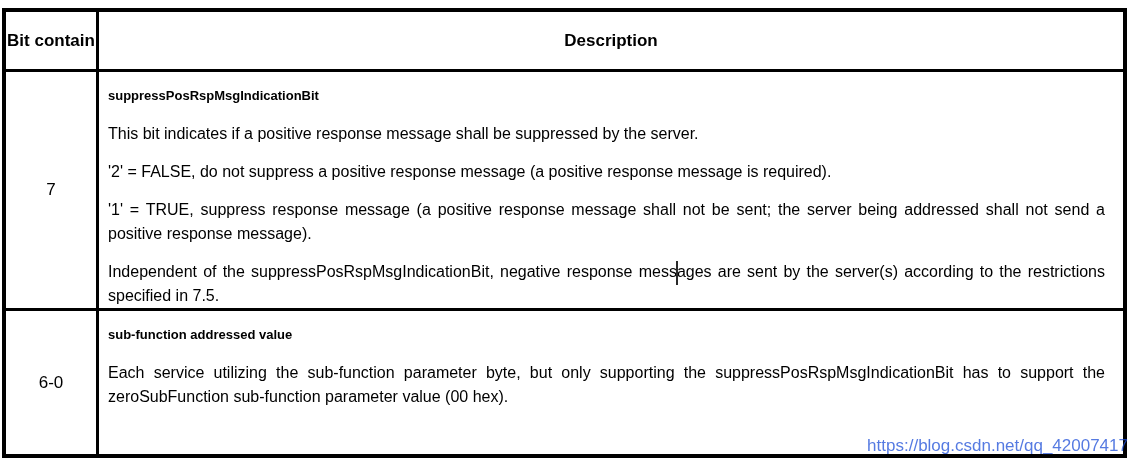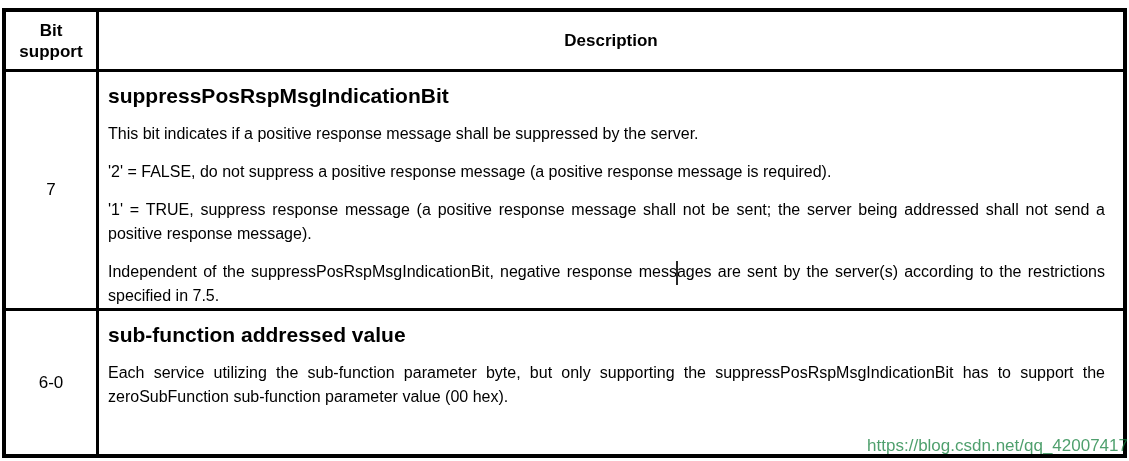--- a/index.html
+++ b/index.html
@@ -43,21 +43,21 @@
     font-size: 17px;
     line-height: 21px;
     display: flex;
     align-items: center;
     justify-content: center;
     text-align: center;
   }
   .bit-value { font-size: 17px; line-height: 20px; }
   .desc-cell { padding: 12px 8px 6px 9px; }
   .desc-cell h4 {
-    font-size: 21px;
+    font-size: 13px;
     font-weight: bold;
     line-height: 24px;
     margin: 0 0 14px 0;
     text-align: left;
   }
   .desc-cell p {
     font-size: 16px;
     line-height: 24px;
     margin: 0 10px 14px 0;
     text-align: justify;
@@ -69,35 +69,35 @@
     top: 261px;
     width: 2px;
     height: 24px;
     background: #2a2a2a;
   }
   .watermark {
     position: absolute;
     right: 1px;
     top: 436px;
     font-size: 17px;
-    color: #15803d;
+    color: #1d4ed8;
     opacity: 0.75;
     white-space: nowrap;
     pointer-events: none;
   }
 </style>
 </head>
 <body>
 
 <div class="page">
 
   <div class="spec-table">
 
     <div class="row header-row">
-      <div class="bit-col header-cell">Bit support</div>
+      <div class="bit-col header-cell">Bit contain</div>
       <div class="desc-col header-cell">Description</div>
     </div>
 
     <div class="row body-row-1">
       <div class="bit-col">
         <span class="bit-value">7</span>
       </div>
       <div class="desc-col desc-cell">
         <h4>suppressPosRspMsgIndicationBit</h4>
         <p>This bit indicates if a positive response message shall be suppressed by the server.</p>

